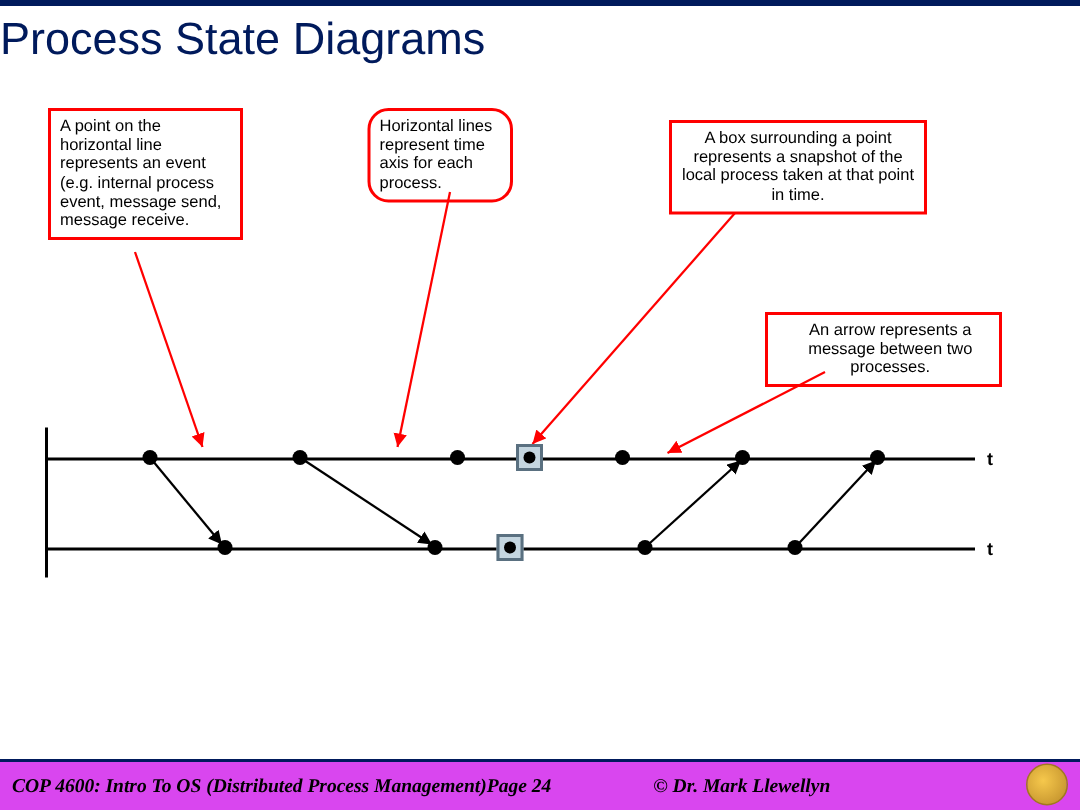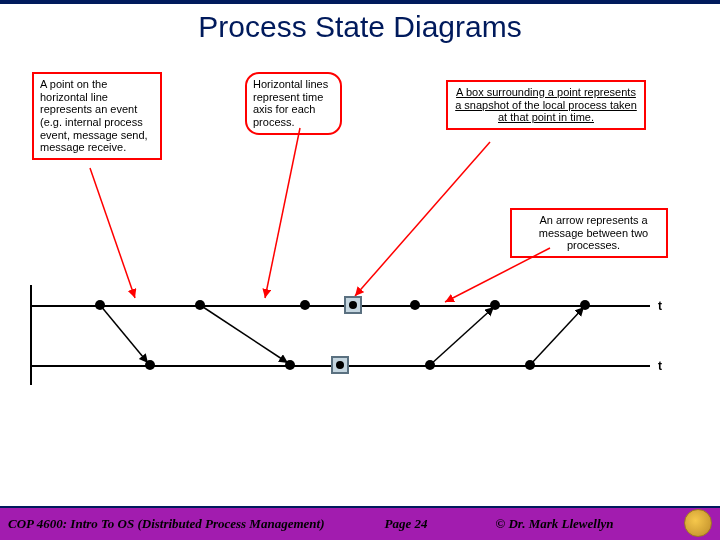--- a/index.html
+++ b/index.html
@@ -10,39 +10,38 @@
     background: white;
     position: relative;
     overflow: hidden;
   }
   .topbar {
     width: 100%;
     height: 4px;
     background: #001a5c;
   }
   .title {
-    text-align: center;
     font-size: 30px;
     color: #001a5c;
     font-family: Arial, sans-serif;
     margin-top: 6px;
     margin-bottom: 8px;
     font-weight: normal;
   }
   .callout {
     position: absolute;
     border: 2px solid red;
     background: white;
     padding: 4px 6px;
     font-size: 11px;
     line-height: 1.15;
   }
   .c1 { left: 32px; top: 72px; width: 130px; }
   .c2 { left: 245px; top: 72px; width: 97px; border-radius: 14px; }
-  .c3 { left: 446px; top: 80px; width: 200px; text-align: center; text-decoration: underline; }
+  .c3 { left: 446px; top: 80px; width: 172px; text-align: center; }
   .c4 { left: 510px; top: 208px; width: 158px; text-align: center; padding-left: 15px; }
   .diagram {
     position: absolute;
     left: 30px;
     top: 285px;
     width: 660px;
     height: 120px;
   }
   .haxis {
     position: absolute;
@@ -83,35 +82,35 @@
     position: absolute;
     font-weight: bold;
     font-size: 12px;
   }
   .footer {
     position: absolute;
     left: 0; bottom: 0;
     width: 100%;
     height: 34px;
     border-top: 2px solid #001a5c;
-    background: #a21caf;
+    background: #d946ef;
     display: flex;
     align-items: center;
     padding: 0 8px;
   }
   .footer-text {
     font-family: "Times New Roman", serif;
     font-style: italic;
     font-weight: bold;
     font-size: 13px;
     display: flex;
     width: 640px;
   }
   .footer-course { flex: 0 0 auto; }
-  .footer-page { margin-left: 60px; }
+  .footer-page { }
   .footer-author { margin-left: 68px; }
   .logo {
     position: absolute;
     right: 8px;
     bottom: 3px;
     width: 28px; height: 28px;
     border-radius: 50%;
     background: radial-gradient(circle at 40% 40%, #f6c84c 0%, #c7962f 80%);
     border: 1px solid #a07820;
   }

